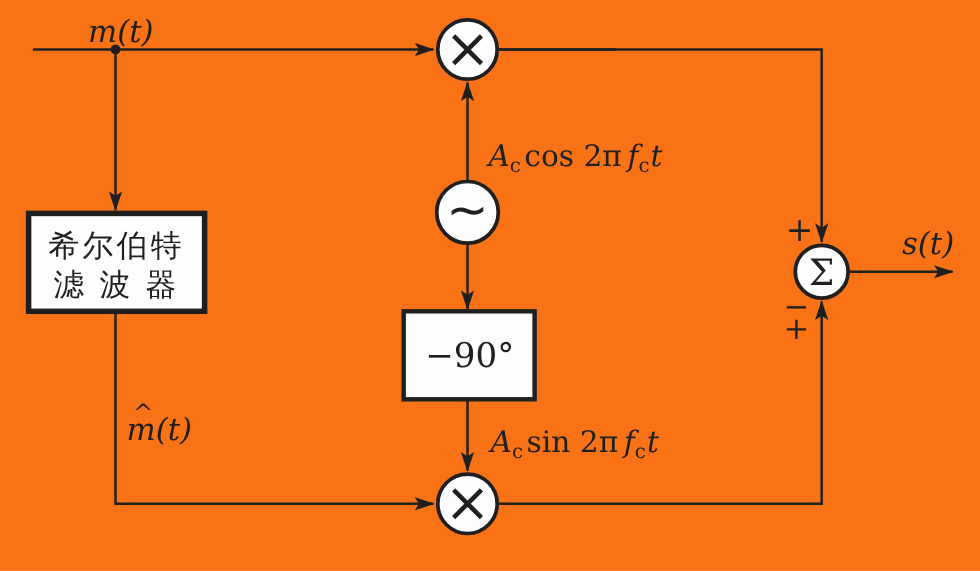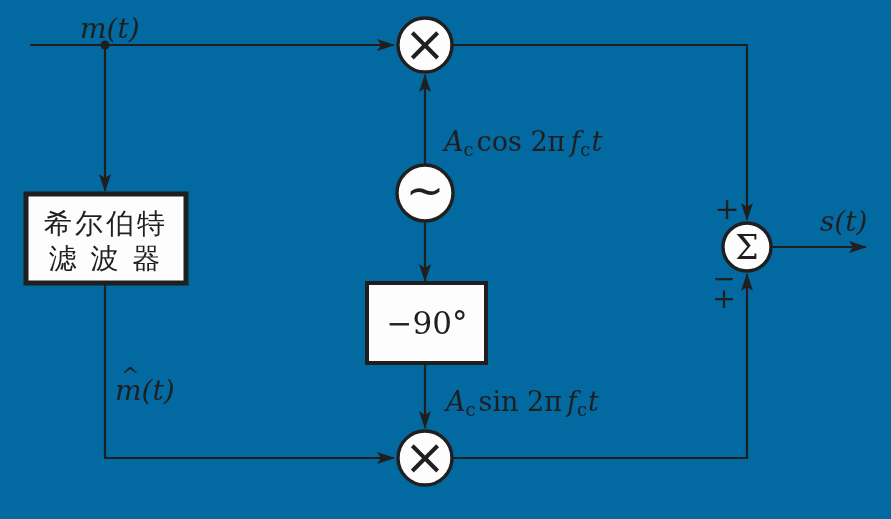--- a/index.html
+++ b/index.html
@@ -5,21 +5,21 @@
   html, body {
     margin: 0;
     padding: 0;
     background: #fdfdfd;
     font-family: "DejaVu Serif", serif;
   }
   .stage {
     position: relative;
     width: 891px;
     height: 519px;
-    background: #0369a1;
+    background: #f97316;
     overflow: hidden;
   }
   svg { display: block; }
   .wire {
     fill: none;
     stroke: #1f1f1f;
     stroke-width: 2.2;
   }
   .node {
     fill: #fdfdfd;

